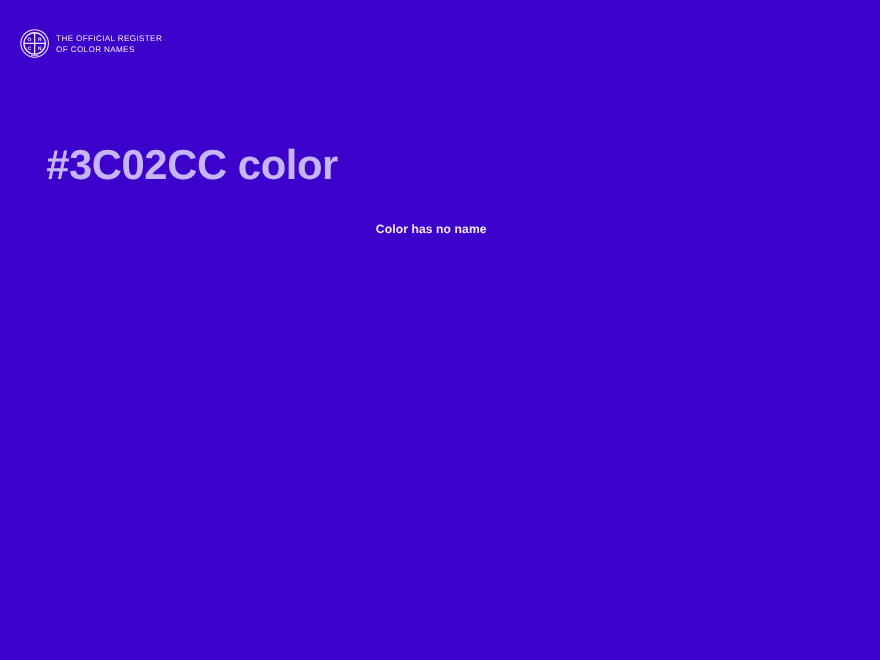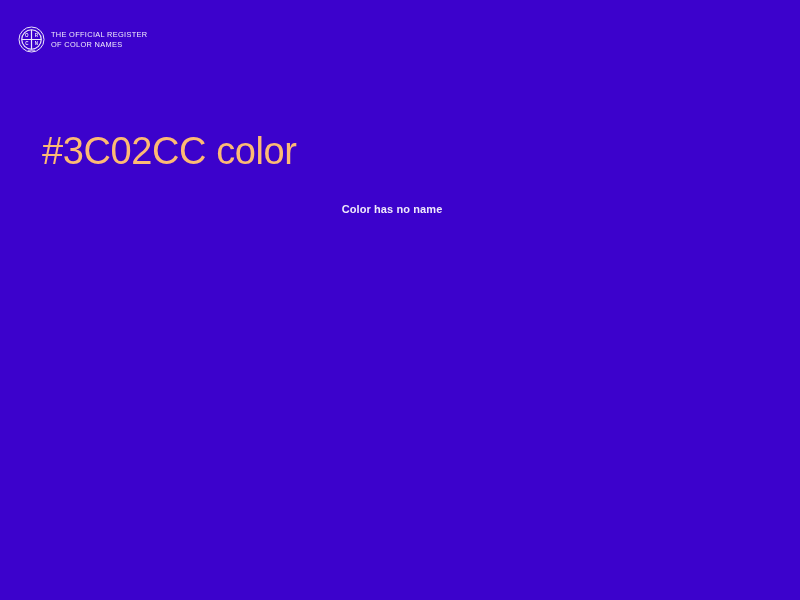--- a/index.html
+++ b/index.html
@@ -62,23 +62,23 @@
     position: absolute;
     left: 42px;
     top: 128px;
     width: 700px;
   }
 
   .color-title {
     margin: 0;
     font-size: 38px;
     line-height: 46px;
-    font-weight: 400;
+    font-weight: 700;
     letter-spacing: -0.4px;
-    color: #fdba74;
+    color: #c4b5fd;
     white-space: nowrap;
   }
 
   .color-subtitle {
     margin: 0;
     padding-top: 28px;
     font-size: 11px;
     line-height: 14px;
     font-weight: 600;
     letter-spacing: 0.1px;

